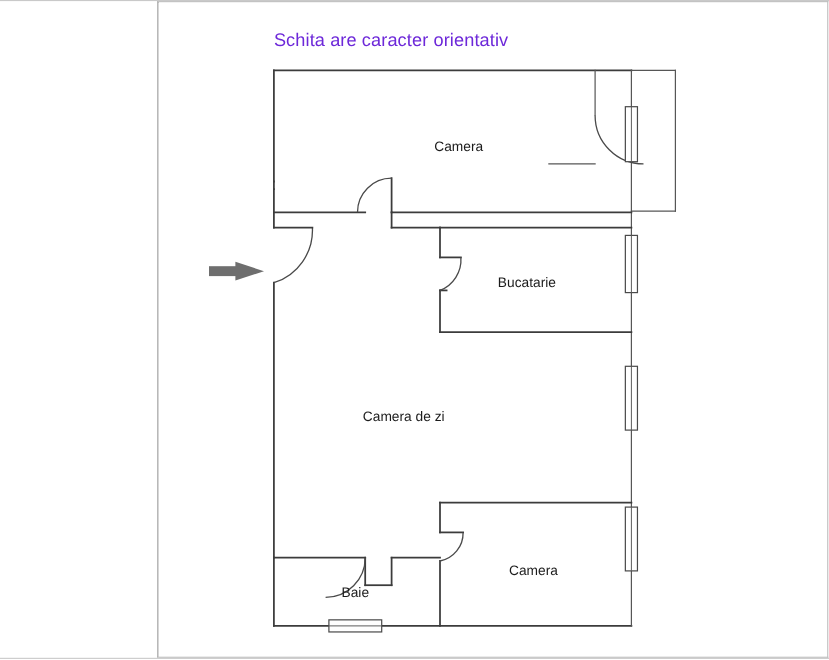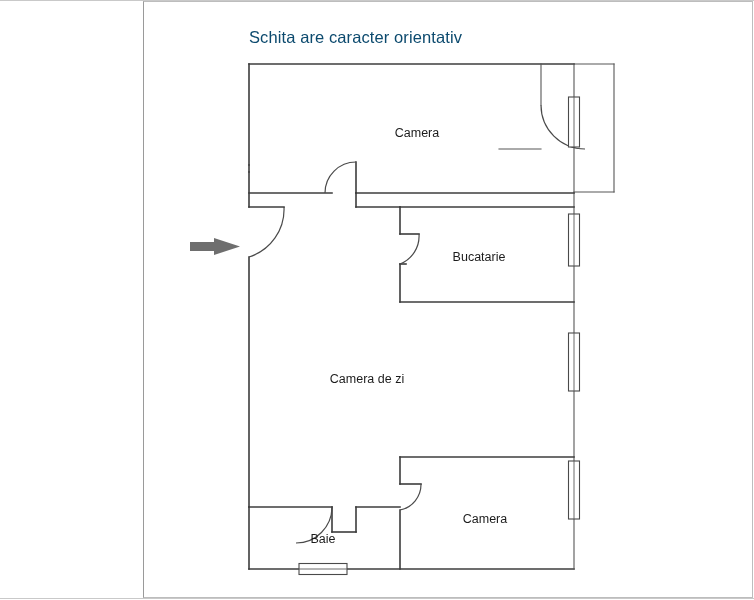--- a/index.html
+++ b/index.html
@@ -43,21 +43,21 @@
     border-top: 1px solid #bdbdbd;
     border-right: 1px solid #bdbdbd;
     border-bottom: 1px solid #bdbdbd;
     box-sizing: border-box;
   }
   .plan-title {
     position: absolute;
     left: 105px;
     top: 26px;
     font-size: 16.5px;
-    color: #0c4a6e;
+    color: #6d28d9;
     letter-spacing: 0.1px;
     white-space: nowrap;
   }
   
   .plan-svg {
     position: absolute;
     left: 0;
     top: 0;
   }
   .room-label {

